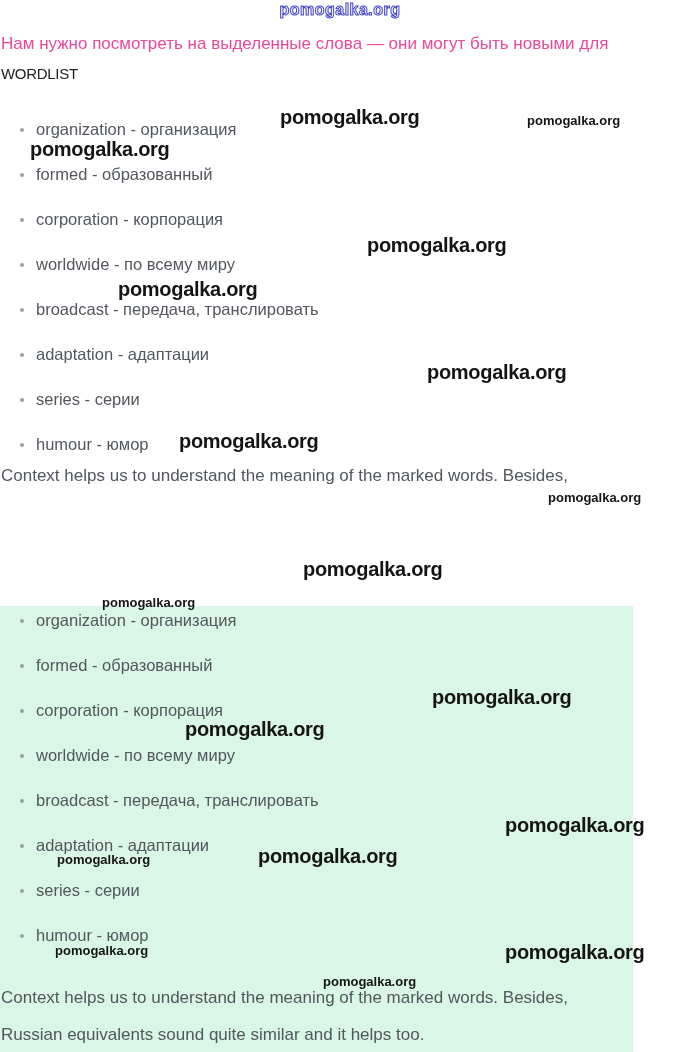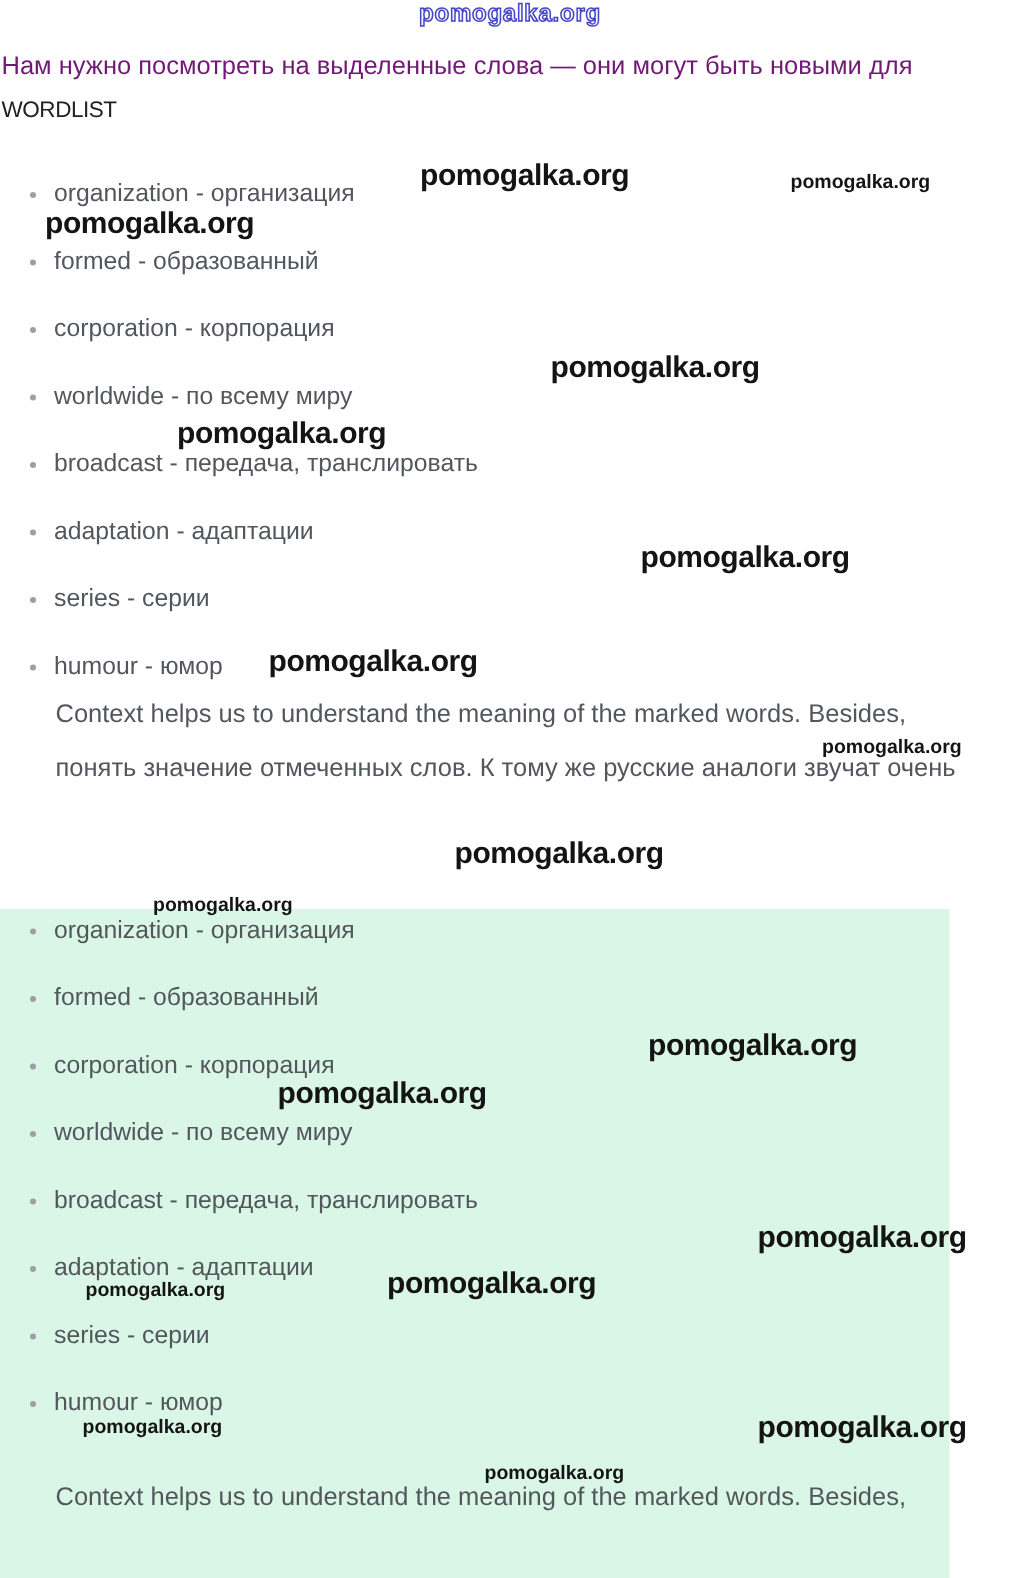--- a/index.html
+++ b/index.html
@@ -32,21 +32,21 @@
     letter-spacing: -0.3px;
     z-index: 5;
   }
   .wm.big   { font-size: 20px; }
   .wm.small { font-size: 13px; letter-spacing: 0; }
 
   .intro {
     position: absolute;
     top: 34px; left: 1px;
     font-size: 17px;
-    color: #701a75;
+    color: #ec4899;
     white-space: nowrap;
     z-index: 1;
   }
   .wordlist-heading {
     position: absolute;
     top: 65px; left: 1px;
     font-size: 15px;
     font-weight: 400;
     letter-spacing: -0.3px;
     color: #202124;
@@ -70,21 +70,21 @@
     color: #52575d;
     white-space: nowrap;
   }
   ul.wordlist li .dot {
     position: absolute;
     left: 20px; top: 8px;
     width: 4px; height: 4px;
     border-radius: 50%;
     background: #9aa0a6;
   }
-  .para { position: absolute; left: 1px; z-index: 1; margin-left: 36px; }
+  .para { position: absolute; left: 1px; z-index: 1; }
   .para.first  { top: 466px; }
   .para.second { top: 988px; }
   .para .line {
     font-size: 17px;
     line-height: 19px;
     margin-bottom: 17px;
     color: #52575d;
     white-space: nowrap;
   }
   .para.second .line { margin-bottom: 18px; }
@@ -114,36 +114,36 @@
     <li><span class="dot"></span><span>corporation - корпорация</span></li>
     <li><span class="dot"></span><span>worldwide - по всему миру</span></li>
     <li><span class="dot"></span><span>broadcast - передача, транслировать</span></li>
     <li><span class="dot"></span><span>adaptation - адаптации</span></li>
     <li><span class="dot"></span><span>series - серии</span></li>
     <li><span class="dot"></span><span>humour - юмор</span></li>
   </ul>
 
   <div class="para first">
     <div class="line">Context helps us to understand the meaning of the marked words. Besides,</div>
-    <div class="line">понять значение отмеченных слов. К тому же русские аналоги звучат очень</div>
   </div>
 
   <ul class="wordlist second">
     <li><span class="dot"></span><span>organization - организация</span></li>
     <li><span class="dot"></span><span>formed - образованный</span></li>
     <li><span class="dot"></span><span>corporation - корпорация</span></li>
     <li><span class="dot"></span><span>worldwide - по всему миру</span></li>
     <li><span class="dot"></span><span>broadcast - передача, транслировать</span></li>
     <li><span class="dot"></span><span>adaptation - адаптации</span></li>
     <li><span class="dot"></span><span>series - серии</span></li>
     <li><span class="dot"></span><span>humour - юмор</span></li>
   </ul>
 
   <div class="para second">
     <div class="line">Context helps us to understand the meaning of the marked words. Besides,</div>
+    <div class="line">Russian equivalents sound quite similar and it helps too.</div>
   </div>
 
   <div class="wm big" style="left:280px; top:106px;">pomogalka.org</div>
   <div class="wm small" style="left:527px; top:113px;">pomogalka.org</div>
   <div class="wm big" style="left:30px;  top:138px;">pomogalka.org</div>
   <div class="wm big" style="left:367px; top:234px;">pomogalka.org</div>
   <div class="wm big" style="left:118px; top:278px;">pomogalka.org</div>
   <div class="wm big" style="left:427px; top:361px;">pomogalka.org</div>
   <div class="wm big" style="left:179px; top:430px;">pomogalka.org</div>
   <div class="wm small" style="left:548px; top:490px;">pomogalka.org</div>

